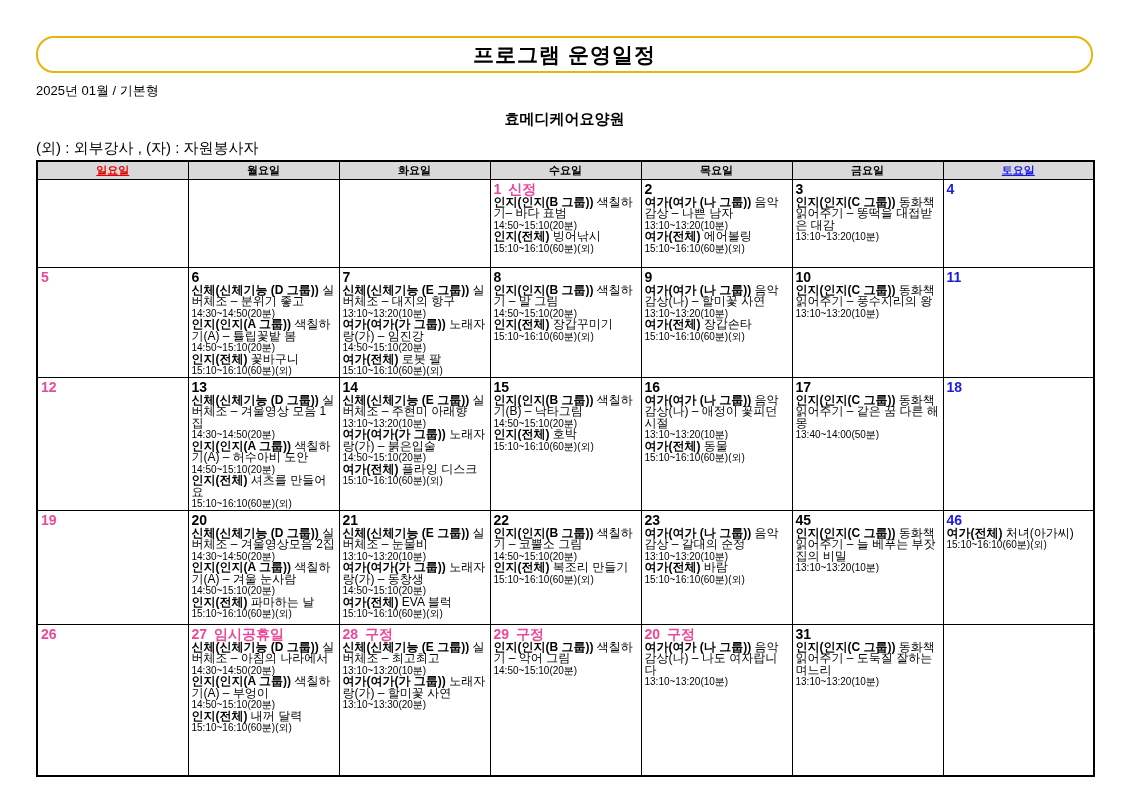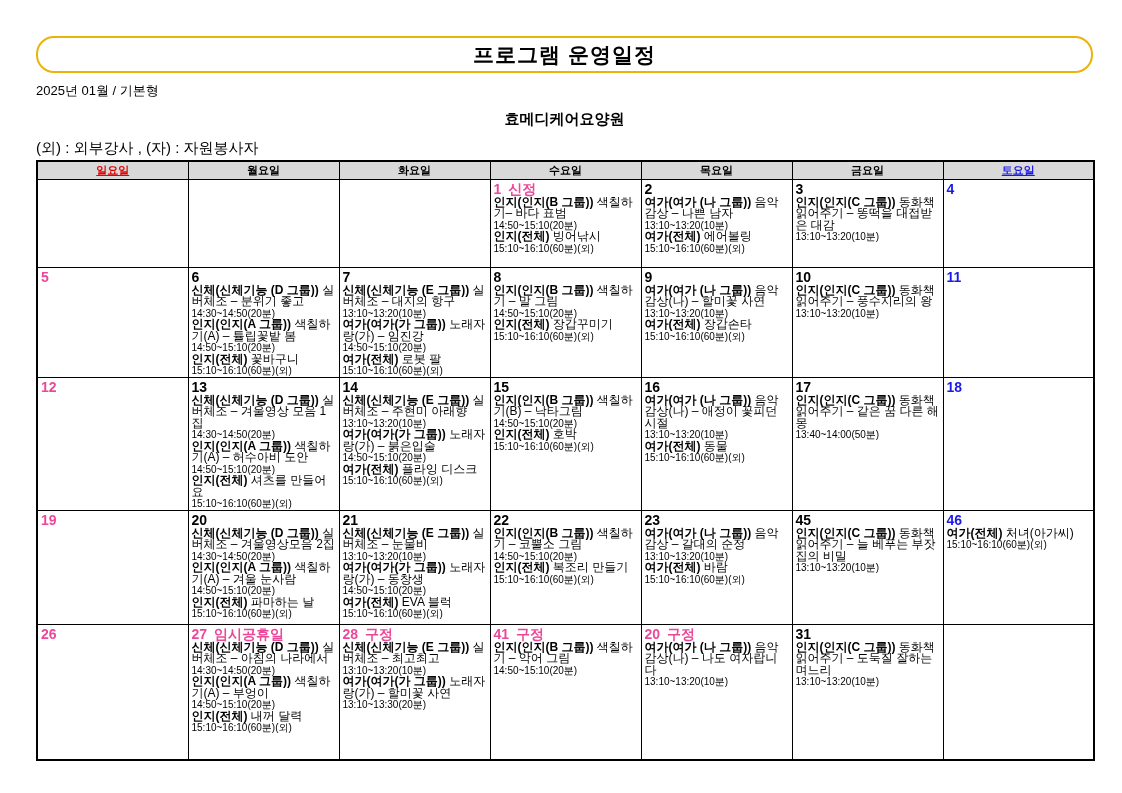--- a/index.html
+++ b/index.html
@@ -35,21 +35,21 @@
   tr.weekday-row { height: 18px; background: #d9d9d9; }
   tr.weekday-row th { font-size: 11px; font-weight: bold; text-align: center; vertical-align: middle; padding: 0; }
   th .wd-sunday { color: #e60000; text-decoration: underline; }
   th .wd-saturday { color: #1a1ae6; text-decoration: underline; }
   th .wd-weekday { color: #000; text-align: right; }
 
   tr.week-0 { height: 88px; }
   tr.week-1 { height: 108px; }
   tr.week-2 { height: 114px; }
   tr.week-3 { height: 114px; padding-left: 14px; }
-  tr.week-4 { height: 136px; }
+  tr.week-4 { height: 152px; }
 
   .date-line { font-size: 14px; font-weight: bold; line-height: 16px; }
   .date-line.red { color: #ec4899; }
   .date-line.blue { color: #1a1ae6; }
   .date-line.black { color: #000; }
   .date-line .holiday { margin-left: 7px; }
 
   .entry { font-size: 12px; line-height: 11.5px; }
   .entry b { font-weight: bold; }
   .time { font-size: 10px; line-height: 11.5px; }
@@ -269,21 +269,21 @@
             <div class="time">15:10~16:10(60분)(외)</div>
           </td>
           <td>
             <div class="date-line red"><span>28</span><span class="holiday">구정</span></div>
             <div class="entry"><b>신체(신체기능 (E 그룹))</b> 실버체조 – 최고최고</div>
             <div class="time">13:10~13:20(10분)</div>
             <div class="entry"><b>여가(여가(가 그룹))</b> 노래자랑(가) – 할미꽃 사연</div>
             <div class="time">13:10~13:30(20분)</div>
           </td>
           <td>
-            <div class="date-line red"><span>41</span><span class="holiday">구정</span></div>
+            <div class="date-line red"><span>29</span><span class="holiday">구정</span></div>
             <div class="entry"><b>인지(인지(B 그룹))</b> 색칠하기 – 악어 그림</div>
             <div class="time">14:50~15:10(20분)</div>
           </td>
           <td>
             <div class="date-line red"><span>20</span><span class="holiday">구정</span></div>
             <div class="entry"><b>여가(여가 (나 그룹))</b> 음악감상(나) – 나도 여자랍니다</div>
             <div class="time">13:10~13:20(10분)</div>
           </td>
           <td>
             <div class="date-line black"><span>31</span></div>

